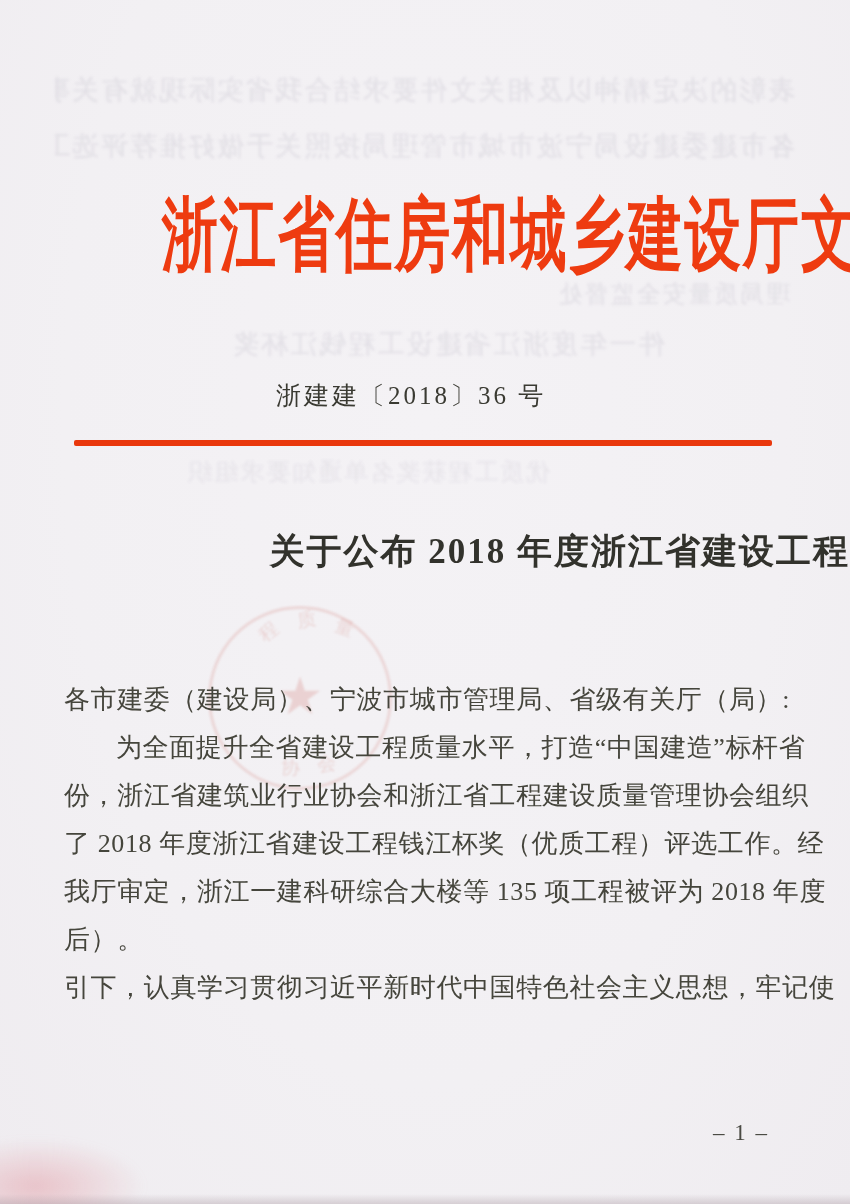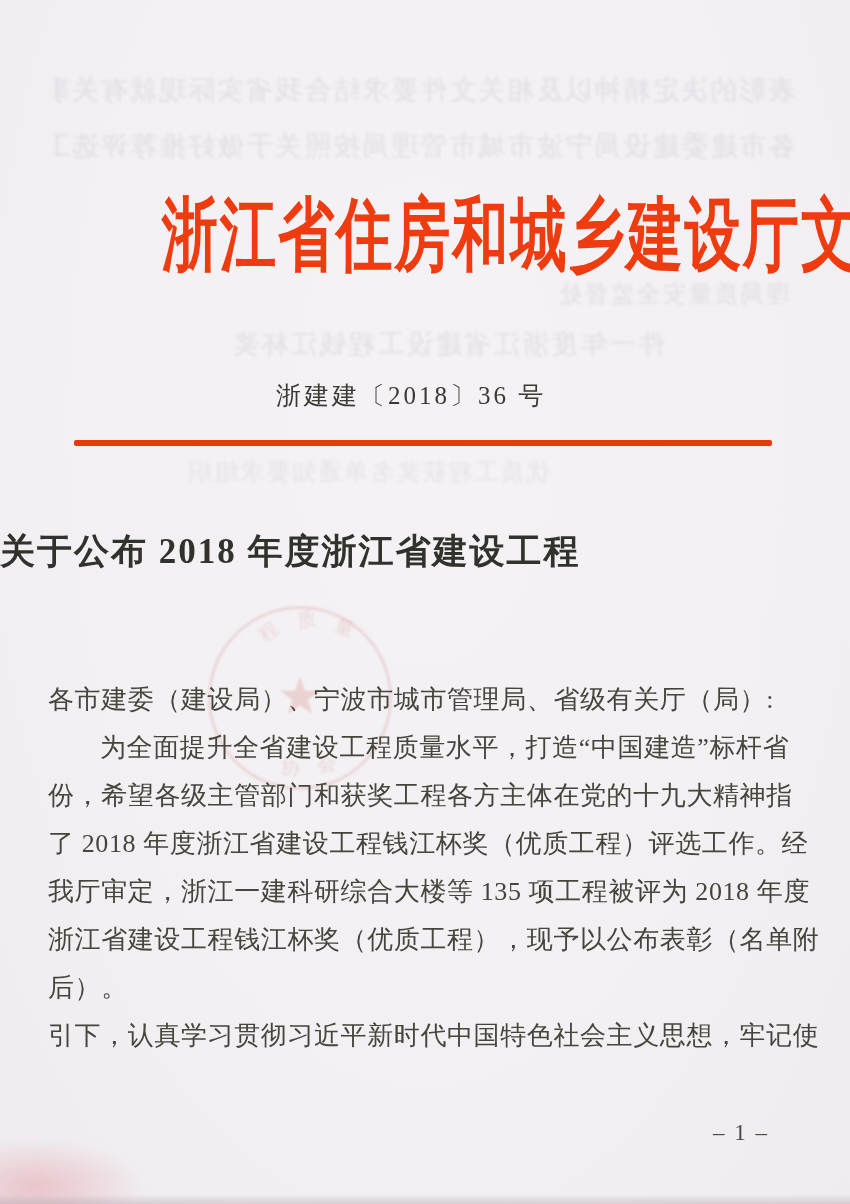--- a/index.html
+++ b/index.html
@@ -79,21 +79,21 @@
     background: #e9380d;
     border-radius: 2px;
   }
 
   
   .doc-title {
     position: absolute;
     top: 521px;
     left: 0;
     width: 100%;
-    text-align: left;
+    text-align: right;
     font-size: 35px;
     font-weight: 700;
     line-height: 62px;
     color: #32322c;
     letter-spacing: 2px;
     font-family: Liberation Serif, serif;
   }
 
   
   .seal-bleed {
@@ -124,21 +124,21 @@
   .seal-bleed .c1 { top: 10px;  left: 48px;  transform: rotate(-38deg); }
   .seal-bleed .c2 { top: -2px;  left: 86px;  transform: rotate(-10deg); }
   .seal-bleed .c3 { top: 6px;   left: 124px; transform: rotate(20deg); }
   .seal-bleed .c4 { top: 146px; left: 70px;  transform: rotate(6deg); }
   .seal-bleed .c5 { top: 142px; left: 106px; transform: rotate(-8deg); }
 
   
   .body-text {
     position: absolute;
     top: 676px;
-    left: 48px;
+    left: 64px;
     width: 726px;
     font-size: 26px;
     line-height: 48px;
     color: #45453c;
     letter-spacing: 0.6px;
   }
   .body-text .line { white-space: nowrap; }
   .body-text .line.indent { padding-left: 52px; font-family: Liberation Serif, serif; }
 
   
@@ -202,24 +202,23 @@
     <span class="arc-char c1">程</span>
     <span class="arc-char c2">质</span>
     <span class="arc-char c3">量</span>
     <span class="arc-char c4">协</span>
     <span class="arc-char c5">会</span>
   </div>
 
   <div class="body-text">
     <div class="line">各市建委（建设局）、宁波市城市管理局、省级有关厅（局）:</div>
     <div class="line indent">为全面提升全省建设工程质量水平，打造“中国建造”标杆省</div>
-    <div class="line">份，希望各级主管部门和获奖工程各方主体在党的十九大精神指</div>
+    <div class="line">份，浙江省建筑业行业协会和浙江省工程建设质量管理协会组织</div>
     <div class="line">了 2018 年度浙江省建设工程钱江杯奖（优质工程）评选工作。经</div>
     <div class="line">我厅审定，浙江一建科研综合大楼等 135 项工程被评为 2018 年度</div>
-    <div class="line">浙江省建设工程钱江杯奖（优质工程），现予以公布表彰（名单附</div>
     <div class="line">后）。</div>
     <div class="line">引下，认真学习贯彻习近平新时代中国特色社会主义思想，牢记使</div>
   </div>
 
   <div class="page-number">– 1 –</div>
 
   <div class="corner-blot"></div>
   <div class="bottom-shade"></div>
 
 </div>

